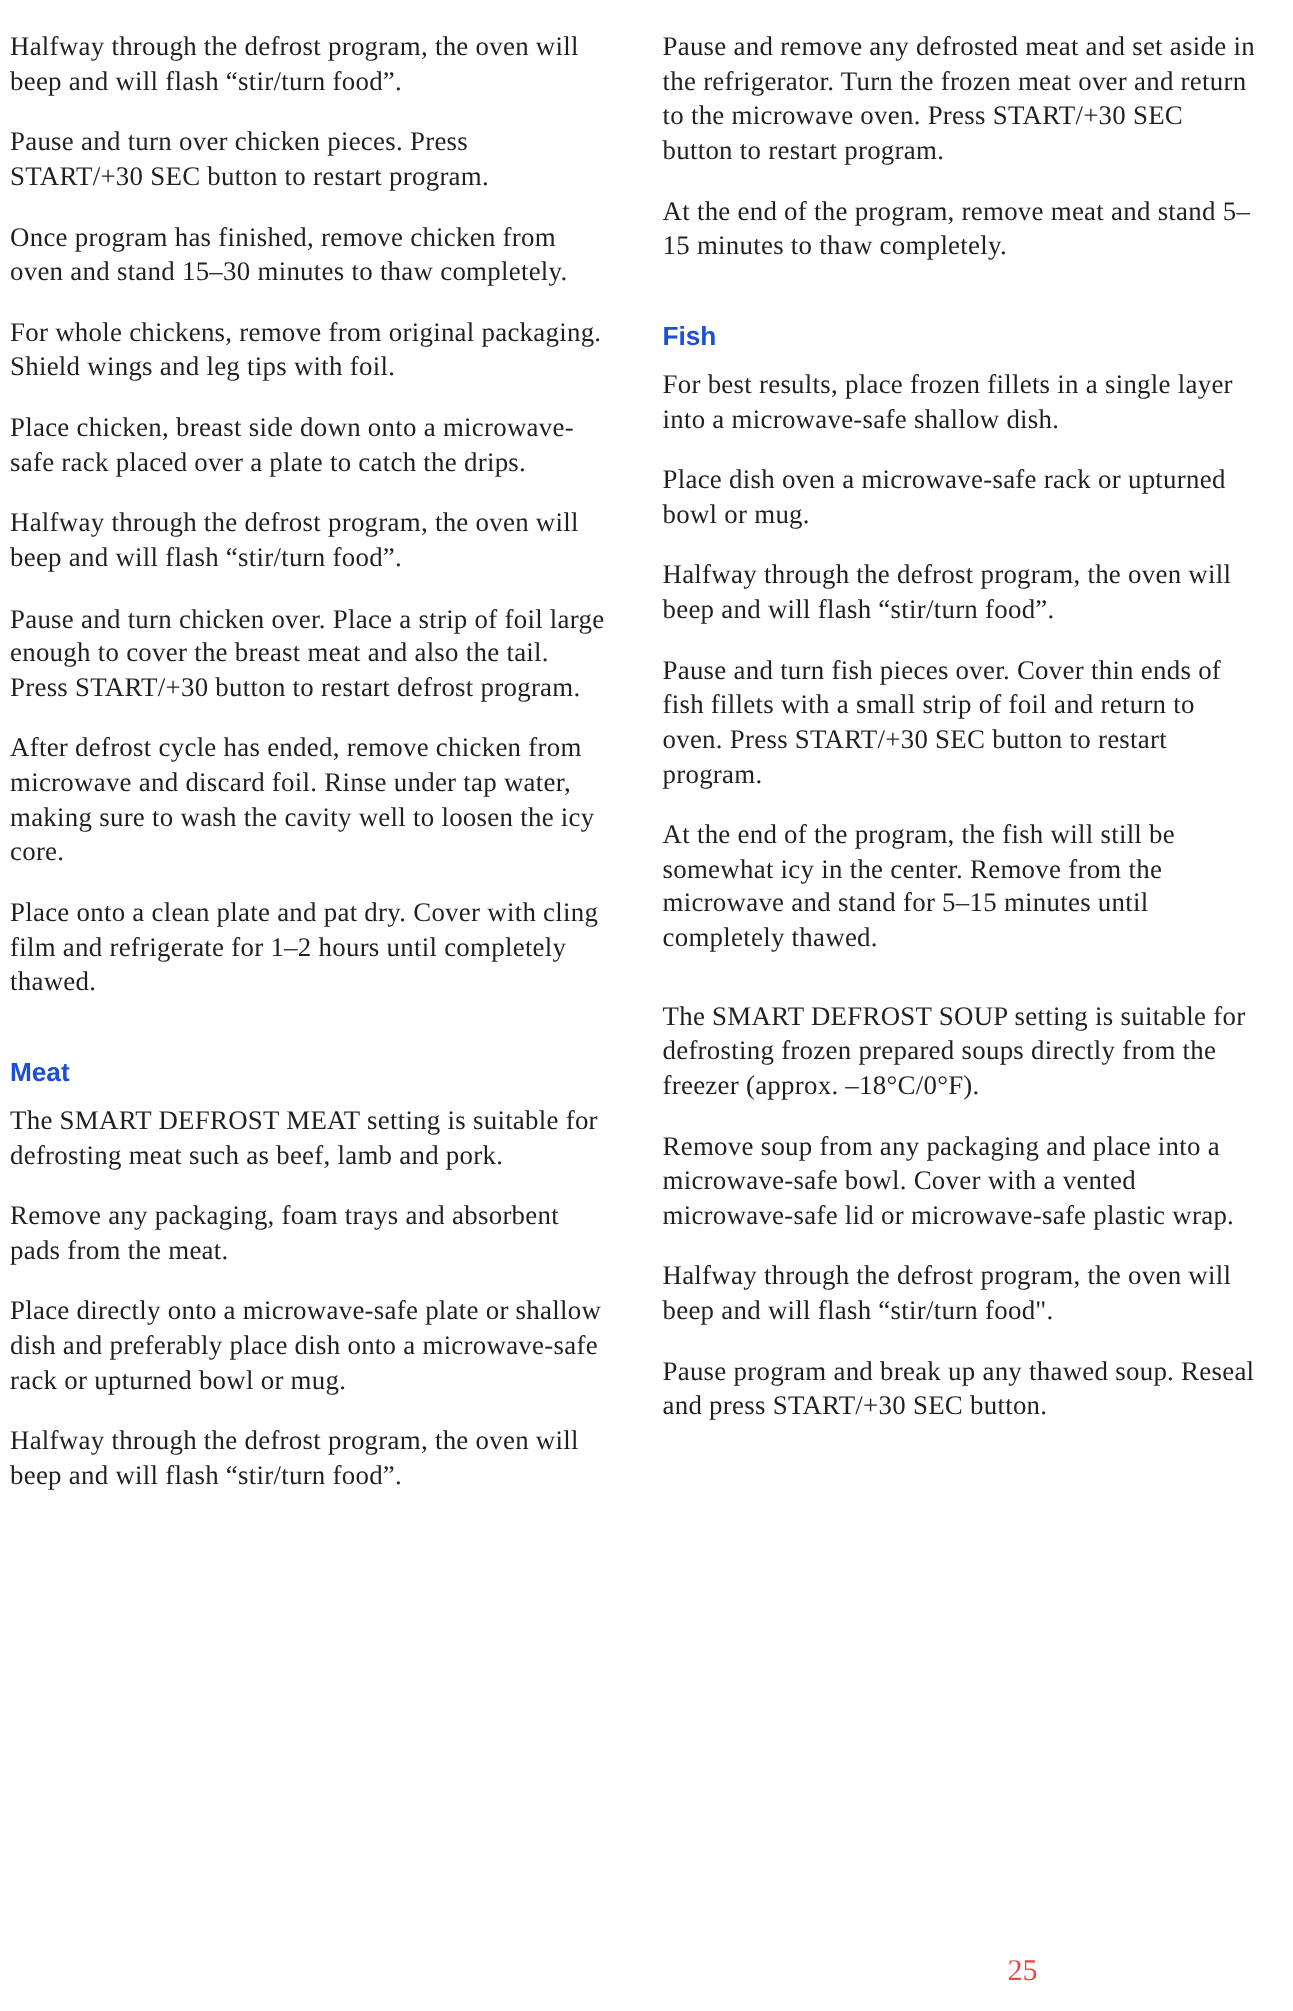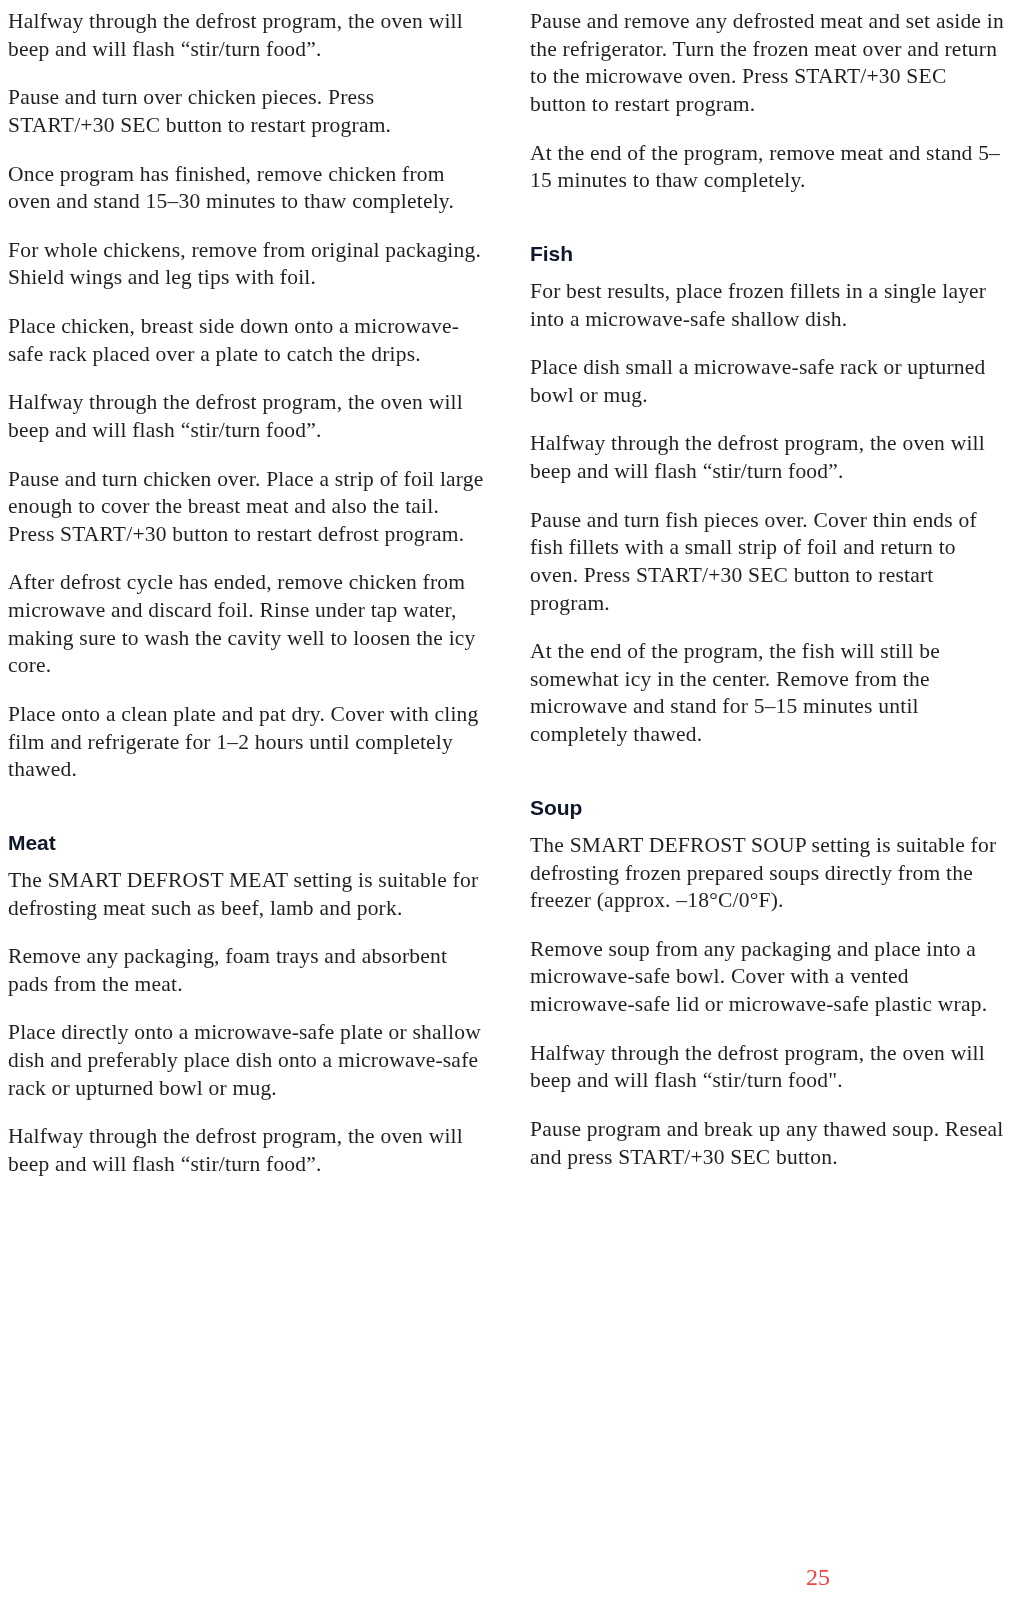--- a/index.html
+++ b/index.html
@@ -14,21 +14,21 @@
     color: #231f20;
     position: relative;
     overflow: hidden;
   }
   .page {
     position: absolute;
     left: 0; top: 0;
     width: 870px;
     height: 1609px;
     box-sizing: border-box;
-    padding: 8px 44px 0 8px;
+    padding: 24px 44px 0 8px;
   }
   .columns {
     display: flex;
     flex-direction: row;
     gap: 44px;
     align-items: flex-start;
   }
   .col {
     width: 478px;
     flex: 0 0 478px;
@@ -40,21 +40,21 @@
     letter-spacing: 0.01em;
     color: #231f20;
   }
   h2 {
     margin: 11px 0 12px 0;
     font-size: 21px;
     line-height: 1.2;
     font-family: "Liberation Sans", sans-serif;
     font-weight: bold;
     letter-spacing: -0.002em;
-    color: #0f172a;
+    color: #1d4ed8;
   }
   .section-head-spacer {
     height: 14px;
   }
   .page-number {
     position: absolute;
     right: 40px;
     bottom: 18px;
     font-size: 24px;
     font-family: "Liberation Serif", serif;
@@ -82,26 +82,25 @@
         <p>Remove any packaging, foam trays and absorbent pads from the meat.</p>
         <p>Place directly onto a microwave-safe plate or shallow dish and preferably place dish onto a microwave-safe rack or upturned bowl or mug.</p>
         <p>Halfway through the defrost program, the oven will beep and will flash “stir/turn food”.</p>
       </div>
     <div class="col" id="right-col">
         <p>Pause and remove any defrosted meat and set aside in the refrigerator. Turn the frozen meat over and return to the microwave oven. Press START/+30 SEC button to restart program.</p>
         <p>At the end of the program, remove meat and stand 5–15 minutes to thaw completely.</p>
         <div class="section-head-spacer"></div>
         <h2>Fish</h2>
         <p>For best results, place frozen fillets in a single layer into a microwave-safe shallow dish.</p>
-        <p>Place dish small a microwave-safe rack or upturned bowl or mug.</p>
+        <p>Place dish oven a microwave-safe rack or upturned bowl or mug.</p>
         <p>Halfway through the defrost program, the oven will beep and will flash “stir/turn food”.</p>
         <p>Pause and turn fish pieces over. Cover thin ends of fish fillets with a small strip of foil and return to oven. Press START/+30 SEC button to restart program.</p>
         <p>At the end of the program, the fish will still be somewhat icy in the center. Remove from the microwave and stand for 5–15 minutes until completely thawed.</p>
         <div class="section-head-spacer"></div>
-        <h2>Soup</h2>
         <p>The SMART DEFROST SOUP setting is suitable for defrosting frozen prepared soups directly from the freezer (approx. –18°C/0°F).</p>
         <p>Remove soup from any packaging and place into a microwave-safe bowl. Cover with a vented microwave-safe lid or microwave-safe plastic wrap.</p>
         <p>Halfway through the defrost program, the oven will beep and will flash “stir/turn food".</p>
         <p>Pause program and break up any thawed soup. Reseal and press START/+30 SEC button.</p>
       </div>
   </div>
   <div class="page-number">25</div>
 </div>
 
 </body></html>

